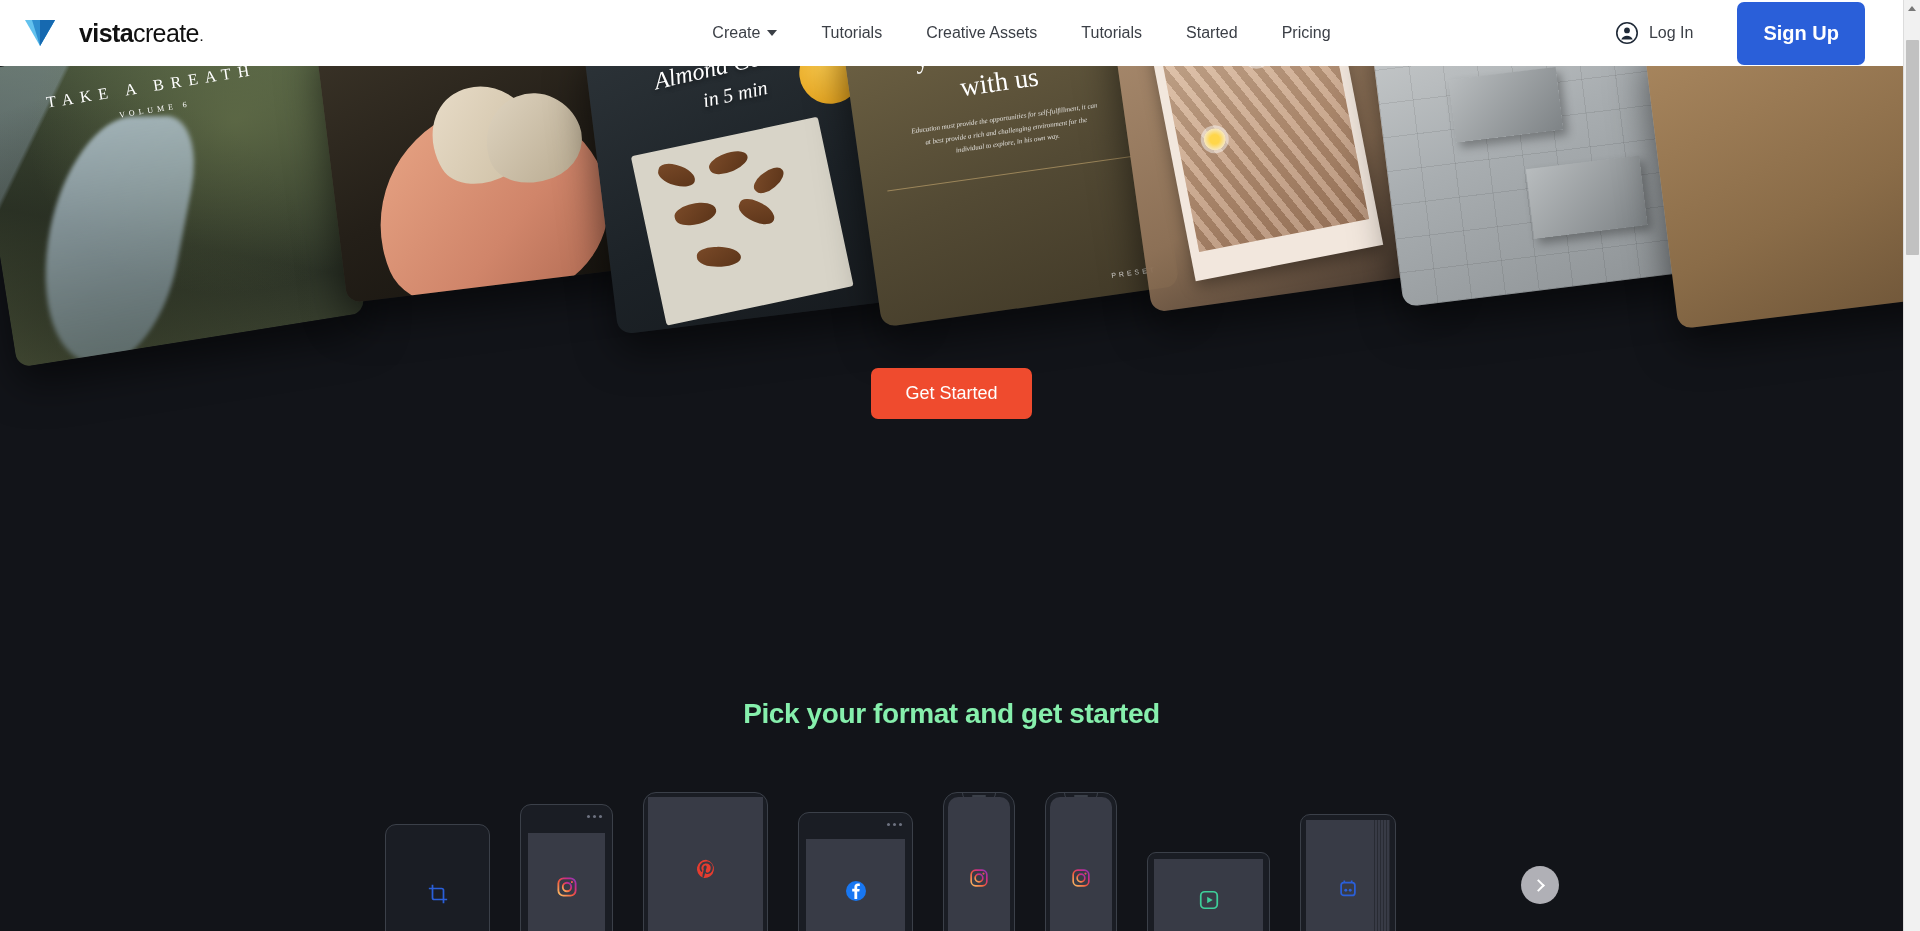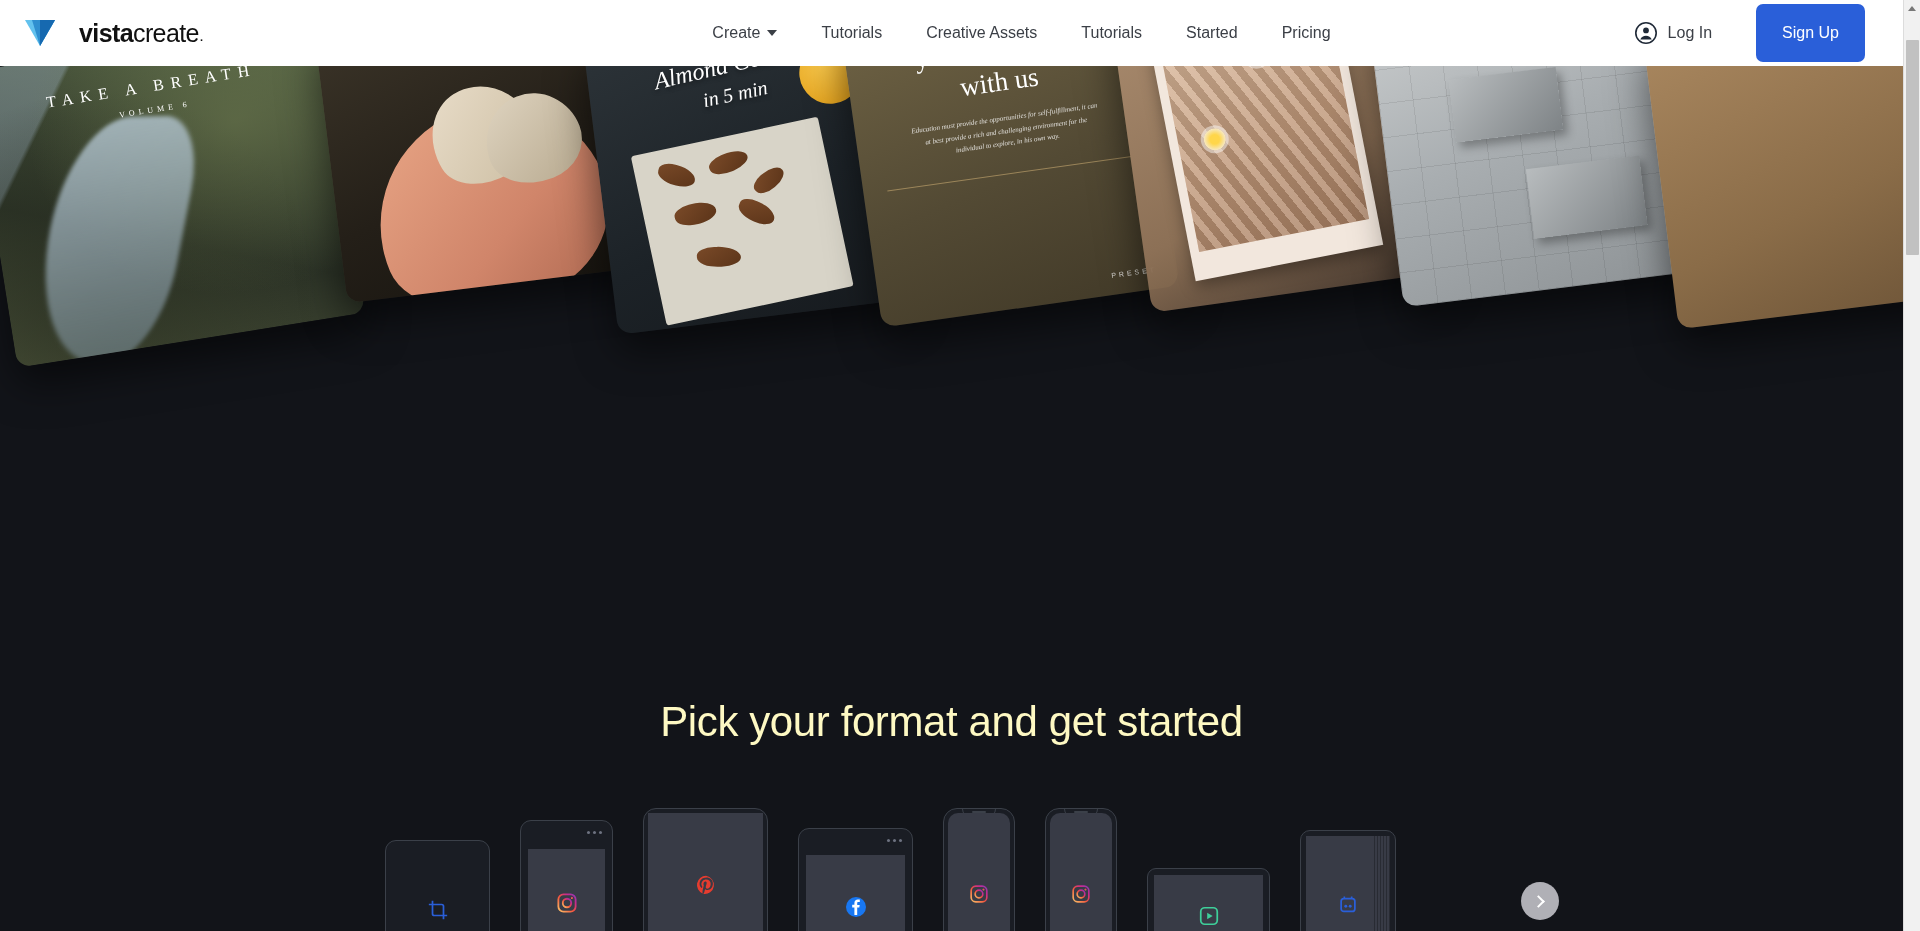--- a/index.html
+++ b/index.html
@@ -88,22 +88,22 @@
     align-items: center;
     gap: 10px;
     font-size: 16px;
     color: #3b3f46;
     cursor: pointer;
   }
   .user-icon { width: 24px; height: 24px; display: block; }
   .signup-btn {
     background: #2a5fd9;
     color: #ffffff;
-    font-size: 16px;
-    font-weight: 400;
+    font-size: 20px;
+    font-weight: 700;
     border: none;
     border-radius: 7px;
     padding: 20px 26px;
     cursor: pointer;
     font-family: "Liberation Sans", sans-serif;
   }
 
   
   .scrollbar {
     position: absolute;
@@ -363,23 +363,23 @@
   
   .formats {
     position: absolute;
     top: 680px; left: 0;
     width: 1903px;
     height: 251px;
     background: #121419;
   }
   .section-title {
     text-align: center;
-    color: #fef9c3;
-    font-size: 42px;
-    font-weight: 400;
+    color: #86efac;
+    font-size: 28px;
+    font-weight: 700;
     letter-spacing: -0.4px;
     margin-top: 18px;
   }
 
   .carousel {
     position: relative;
     margin-top: 42px;
     height: 170px;
   }
   .track {
@@ -576,20 +576,21 @@
         <div class="block" style="left:46%;top:58%;width:38%;height:24%"></div>
 
       </div>
 
       <div class="card-img c7"></div>
     </div>
 
     <div class="hero-fade"></div>
 
     <div class="hero-content">
+      <button class="cta">Get Started</button>
     </div>
   </section>
 
   <section class="formats">
     <h2 class="section-title">Pick your format and get started</h2>
 
     <div class="carousel">
       <div class="track">
 
         <div class="fmt f-custom">

